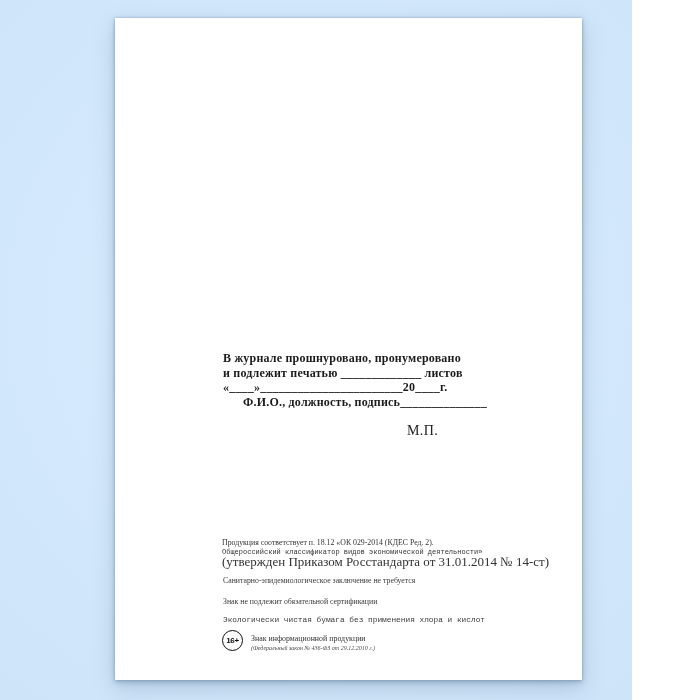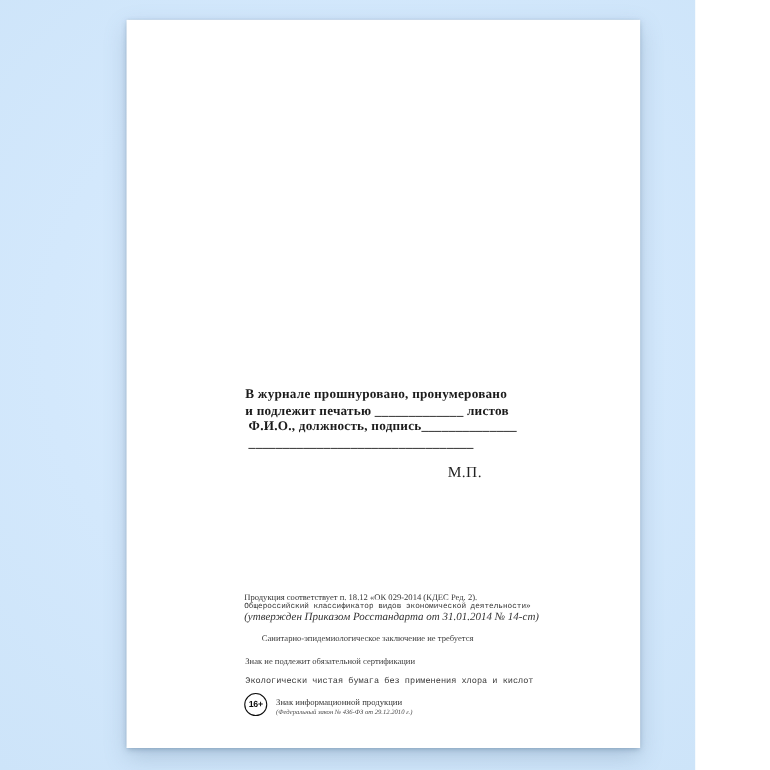--- a/index.html
+++ b/index.html
@@ -28,48 +28,48 @@
     left: 108px;
     top: 333px;
     color: #1b1b1b;
     font-size: 12px;
     font-weight: 600;
     line-height: 14.5px;
     letter-spacing: 0.2px;
     white-space: nowrap;
   }
   .stitch-line { height: 14.5px; }
-  .stitch-line.indent { margin-left: 3px; }
+  .stitch-line.indent { margin-left: 20px; }
   .stamp-label {
     position: absolute;
     left: 292px;
     top: 405px;
     color: #222222;
     font-size: 14px;
     letter-spacing: 0.4px;
   }
   
   .product-block {
     position: absolute;
     left: 107px;
     top: 520px;
     color: #333333;
     white-space: nowrap;
   }
   .product-line-1 { font-size: 7.8px; line-height: 9.6px; }
   .product-line-2 { font-size: 7.0px; line-height: 9.2px; font-family: Liberation Mono, monospace; }
-  .product-line-3 { font-size: 10px; line-height: 9.6px; font-style: italic; }
+  .product-line-3 { font-size: 13px; line-height: 9.6px; }
   .statement {
     position: absolute;
     left: 108px;
     color: #3a3a3a;
     font-size: 7.8px;
     white-space: nowrap;
   }
-  .statement-1 { top: 558px; margin-left: 15px; }
+  .statement-1 { top: 558px; }
   .statement-2 { top: 579px; }
   .statement-3 { top: 598px; font-family: Liberation Mono, monospace; }
   
   .age-badge {
     position: absolute;
     left: 107px;
     top: 612px;
     width: 21px;
     height: 21px;
     border: 1.6px solid #0d0d0d;
@@ -105,22 +105,22 @@
 </style>
 </head>
 <body>
 
 <div id="canvas">
   <div class="paper">
 
     <div class="stitch-block">
       <div class="stitch-line">В журнале прошнуровано, пронумеровано</div>
       <div class="stitch-line">и подлежит печатью _____________ листов</div>
+      <div class="stitch-line">«____»_______________________20____г.</div>
       <div class="stitch-line indent">Ф.И.О., должность, подпись______________</div>
-      <div class="stitch-line indent">_________________________________</div>
     </div>
 
     <div class="stamp-label">М.П.</div>
 
     <div class="product-block">
       <div class="product-line-1">Продукция соответствует п. 18.12 «ОК 029-2014 (КДЕС Ред. 2).</div>
       <div class="product-line-2">Общероссийский классификатор видов экономической деятельности»</div>
       <div class="product-line-3">(утвержден Приказом Росстандарта от 31.01.2014 № 14-ст)</div>
     </div>
 

